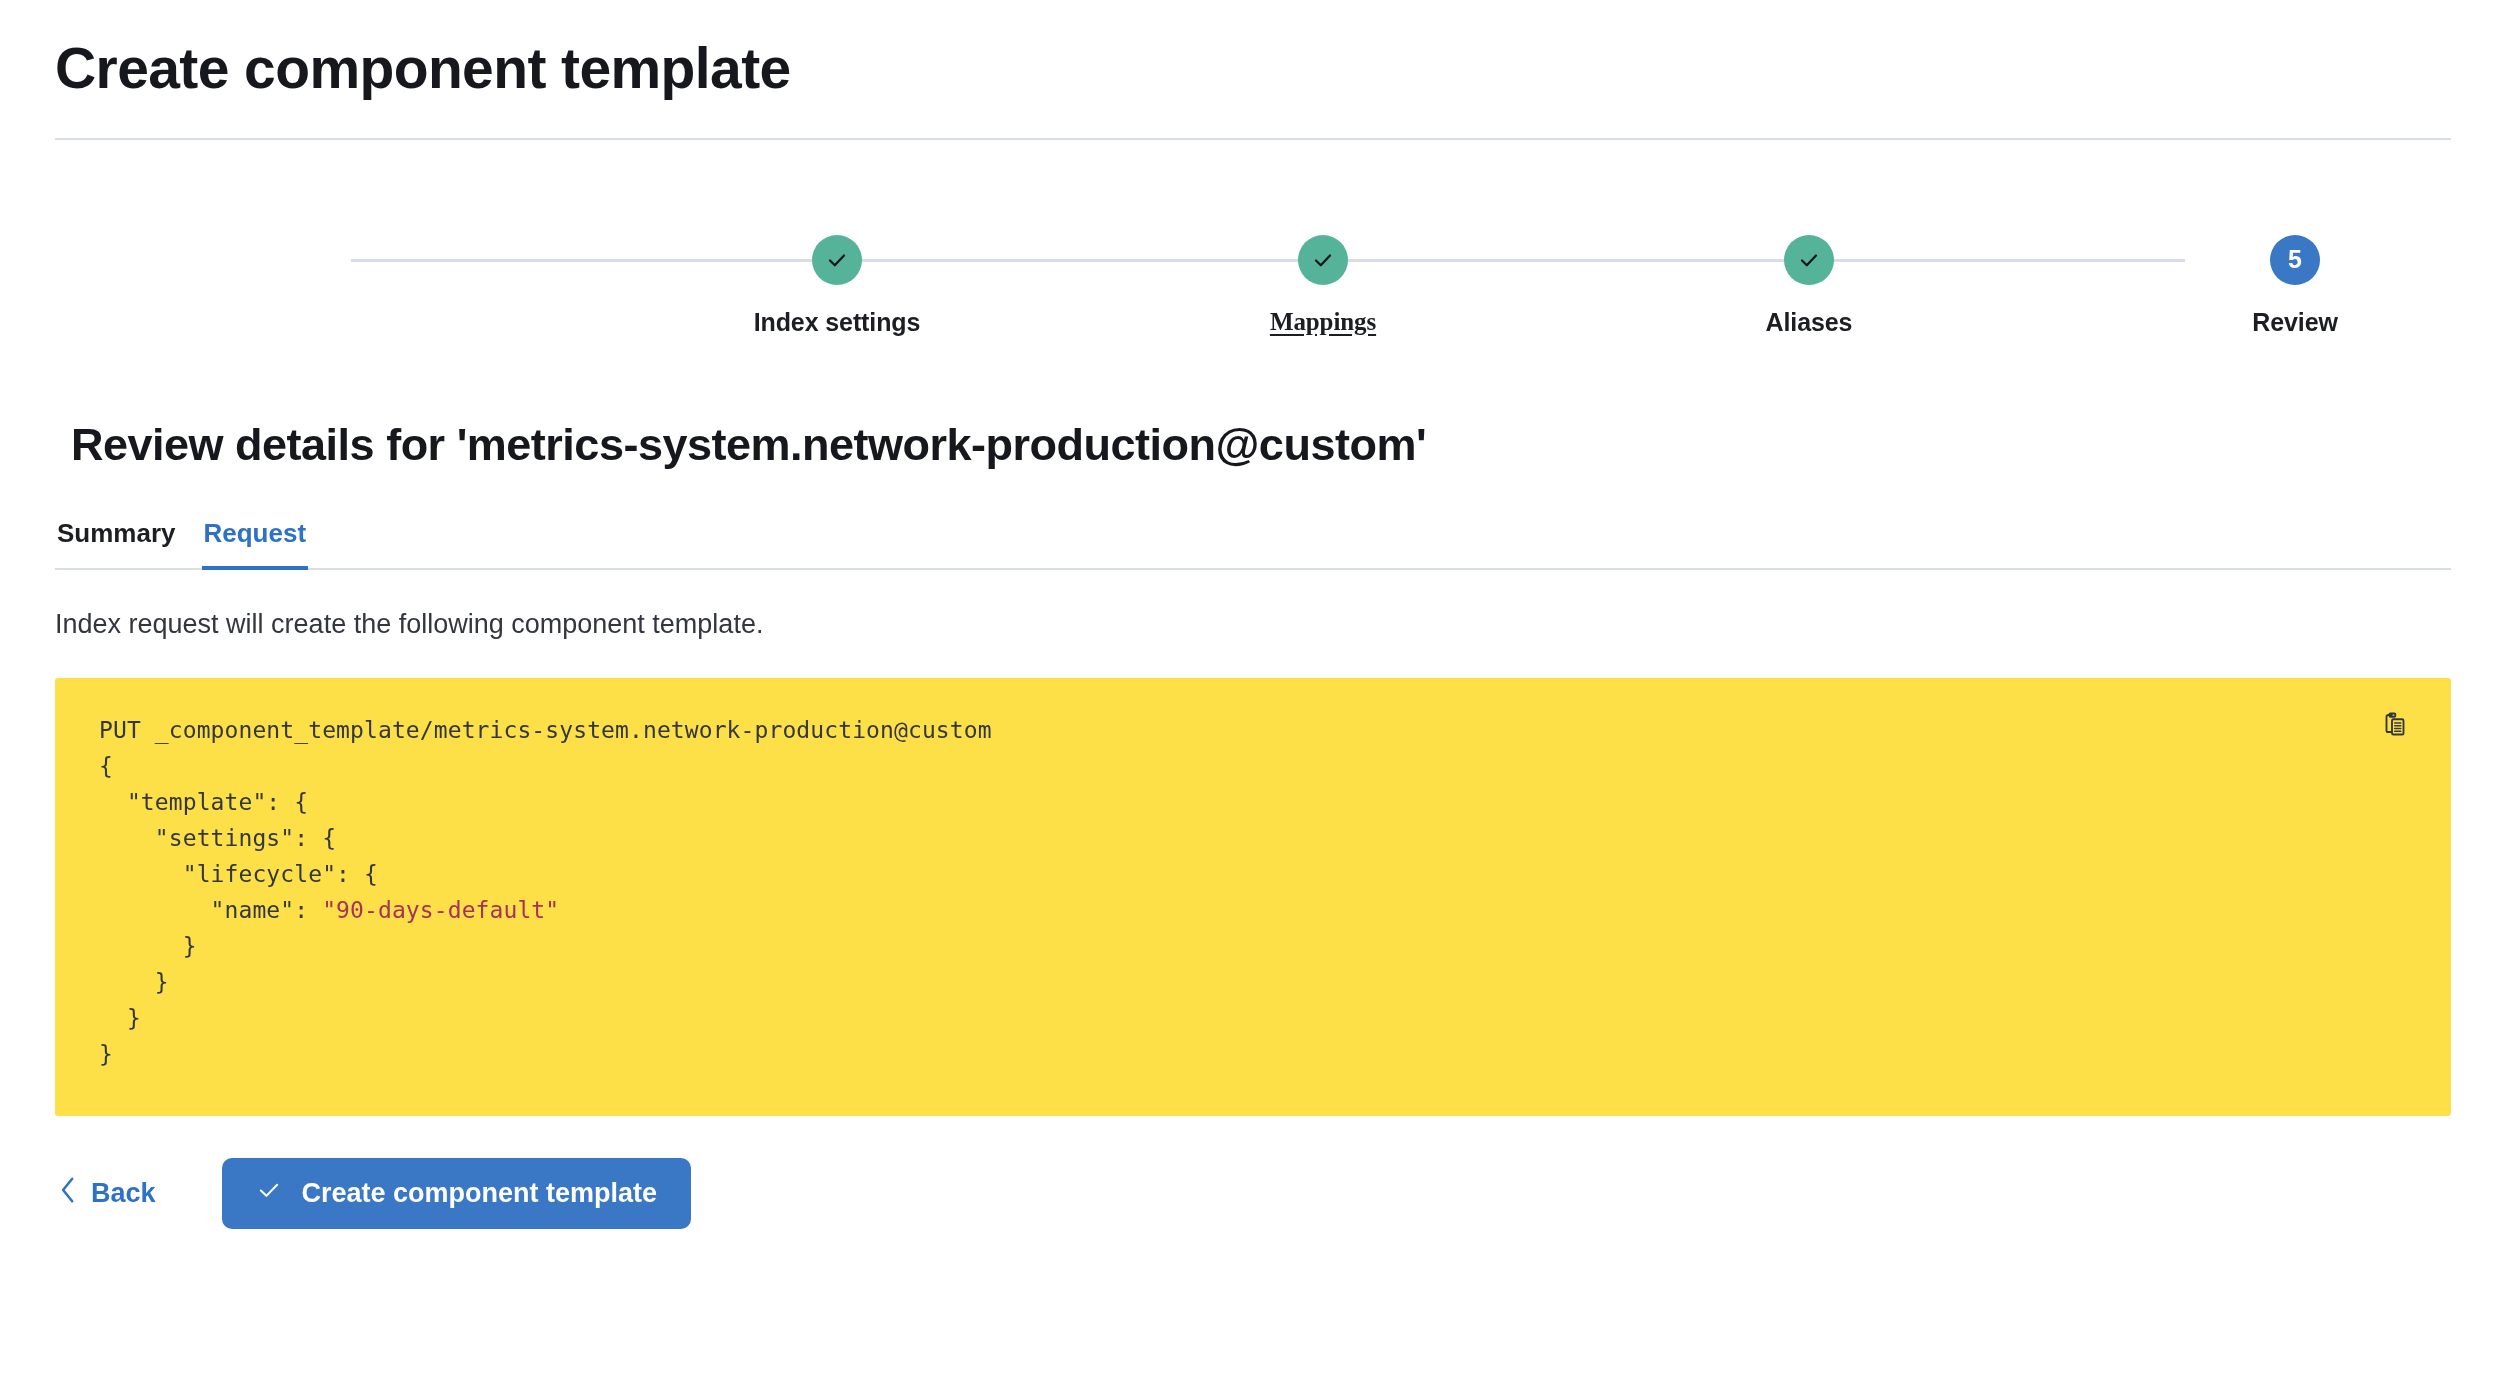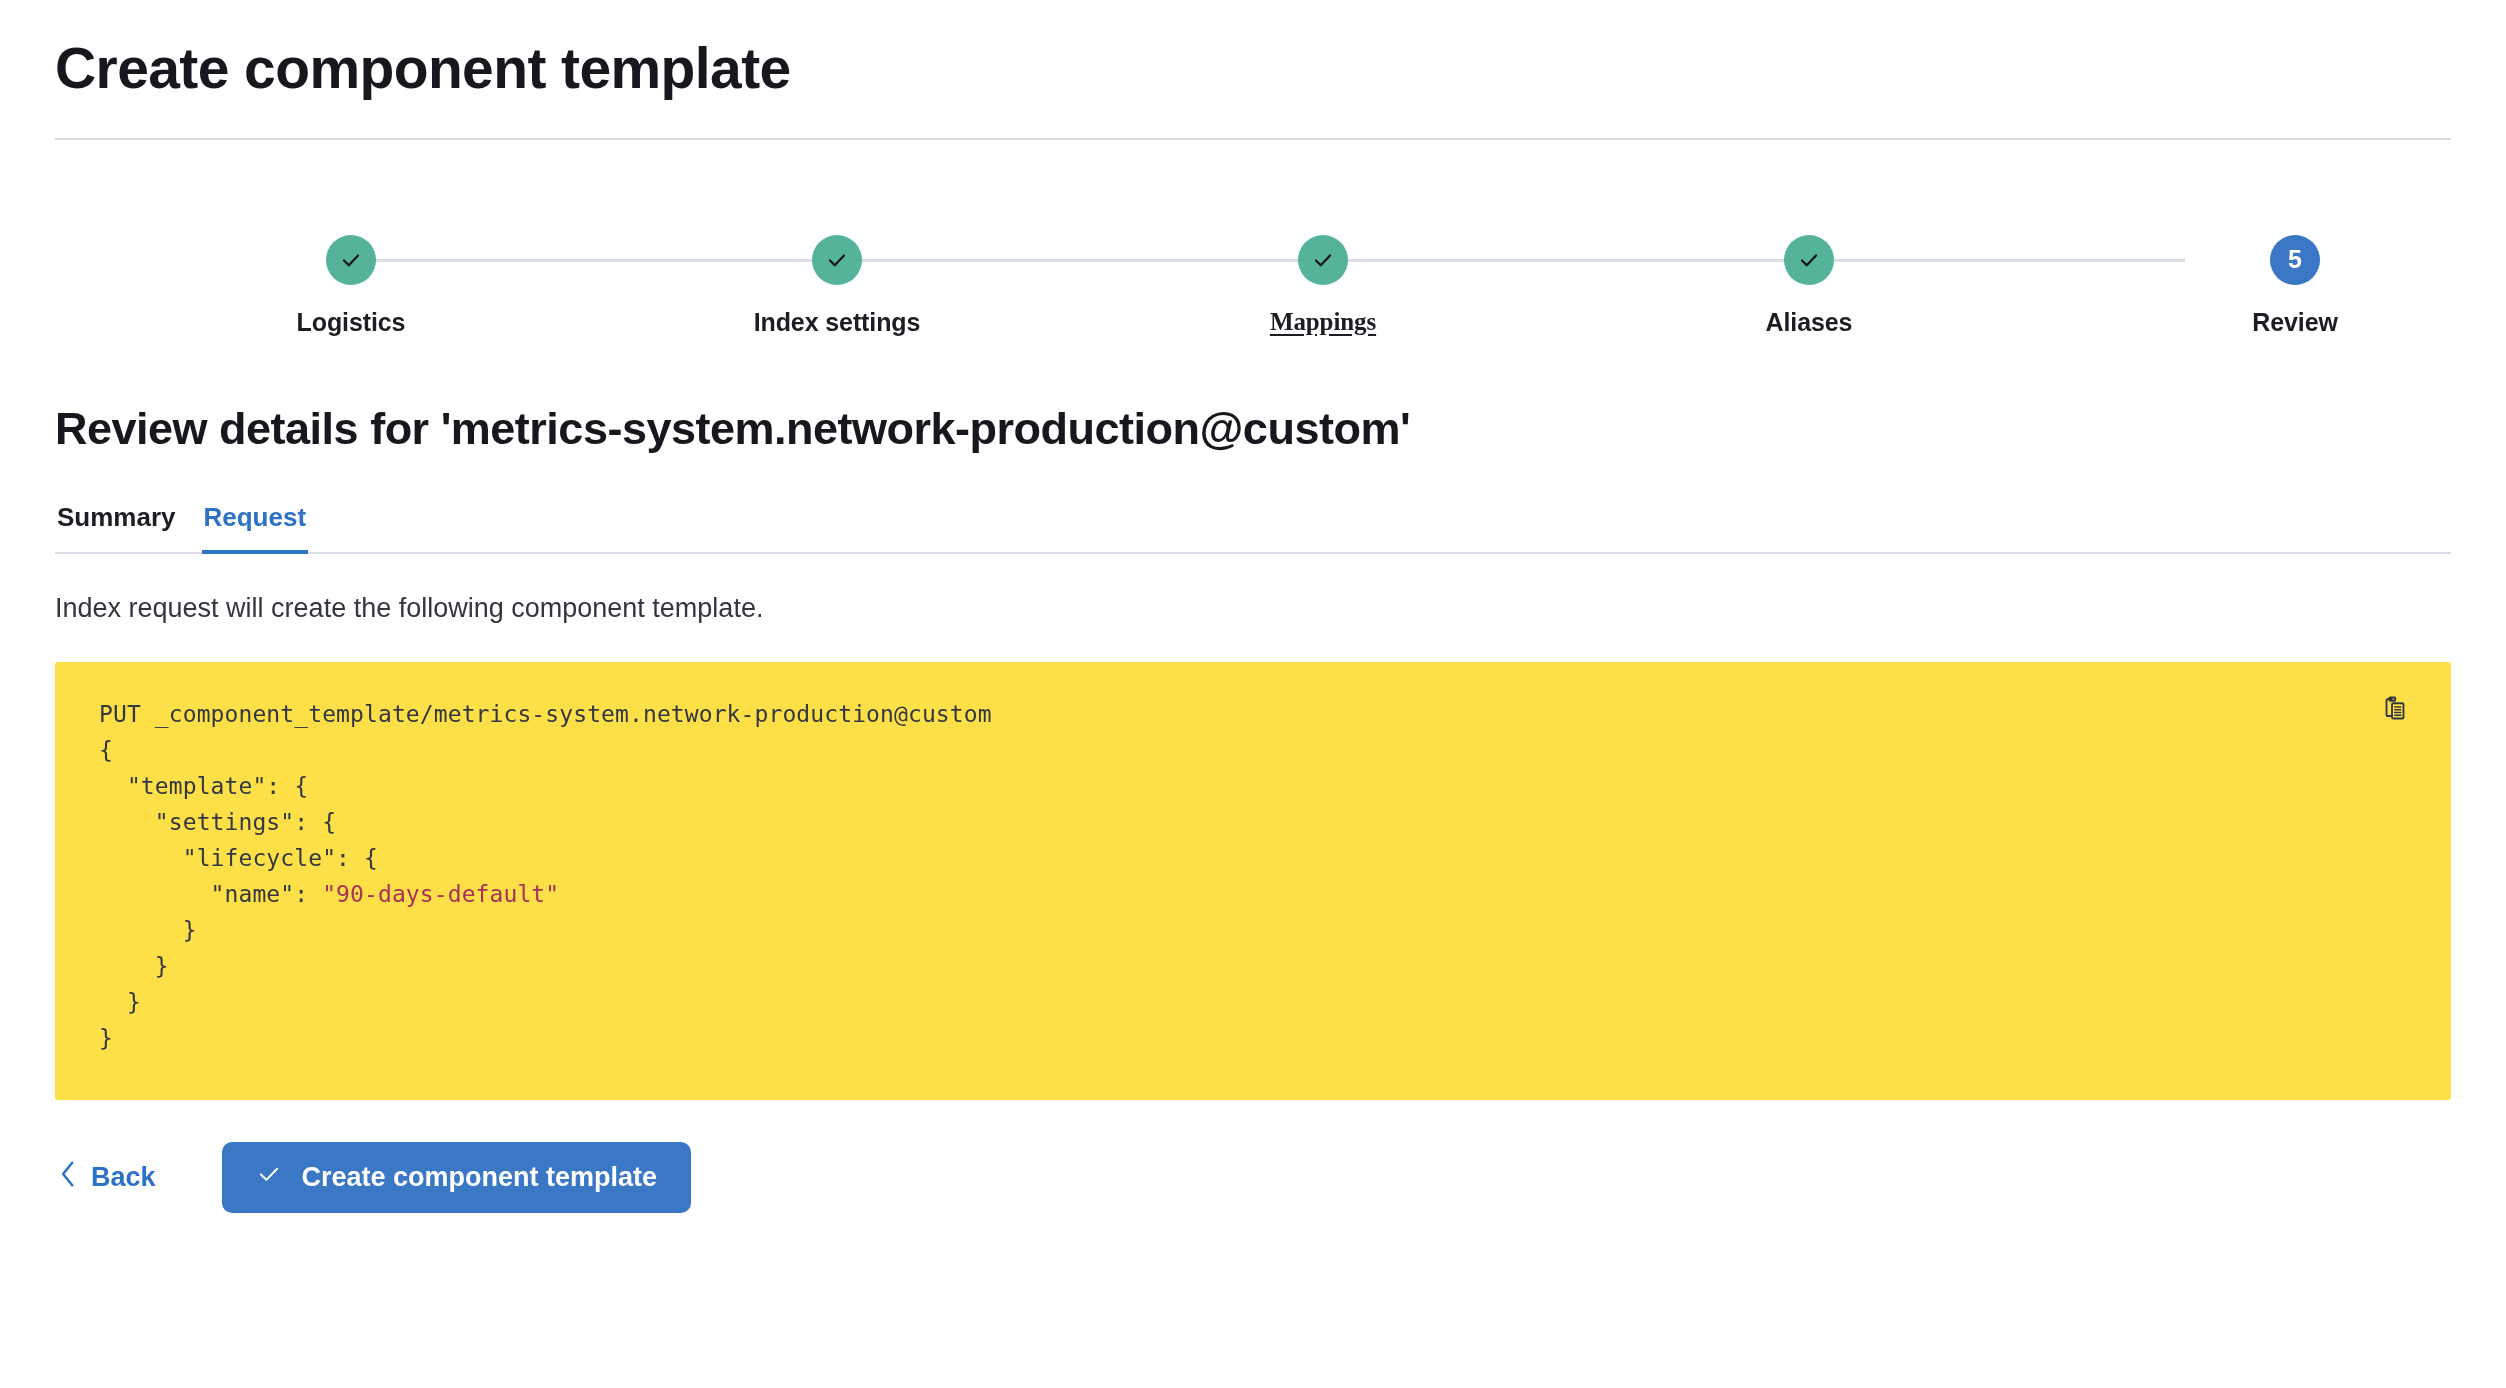--- a/index.html
+++ b/index.html
@@ -88,21 +88,21 @@
     font-size: 25px;
     font-weight: 700;
     color: #1C1E23;
     display: inline-block;
     letter-spacing: -0.1px;
   }
   .step-label.underlined { text-decoration: underline; text-underline-offset: 4px; }
 
   
   .review-heading {
-    margin: 0;
+    margin: 16px;
     padding-top: 68px;
     font-size: 45px;
     font-weight: 700;
     letter-spacing: -0.5px;
     color: #16181D;
     line-height: 1.2;
   }
 
   
   .tabs {
@@ -213,28 +213,20 @@
 <body>
 
 <div class="page">
 
   <h1 class="page-title">Create component template</h1>
   <div class="title-rule"></div>
 
   <div class="steps">
     <div class="steps-track"></div>
 
-    <div class="step" style="left:296px;">
-      <div class="step-circle complete">
-        <svg width="24" height="24" viewBox="0 0 24 24" fill="none" aria-hidden="true">
-          <path d="M5 12.5L9.8 17.3L19 7.5" stroke="#111318" stroke-width="2.2" stroke-linecap="round" stroke-linejoin="round"></path>
-        </svg>
-      </div>
-      <span class="step-label">Logistics</span>
-    </div>
 
     <div class="step" style="left:782px;">
       <div class="step-circle complete">
         <svg width="24" height="24" viewBox="0 0 24 24" fill="none" aria-hidden="true">
           <path d="M5 12.5L9.8 17.3L19 7.5" stroke="#111318" stroke-width="2.2" stroke-linecap="round" stroke-linejoin="round"></path>
         </svg>
       </div>
       <span class="step-label">Index settings</span>
     </div>
 

